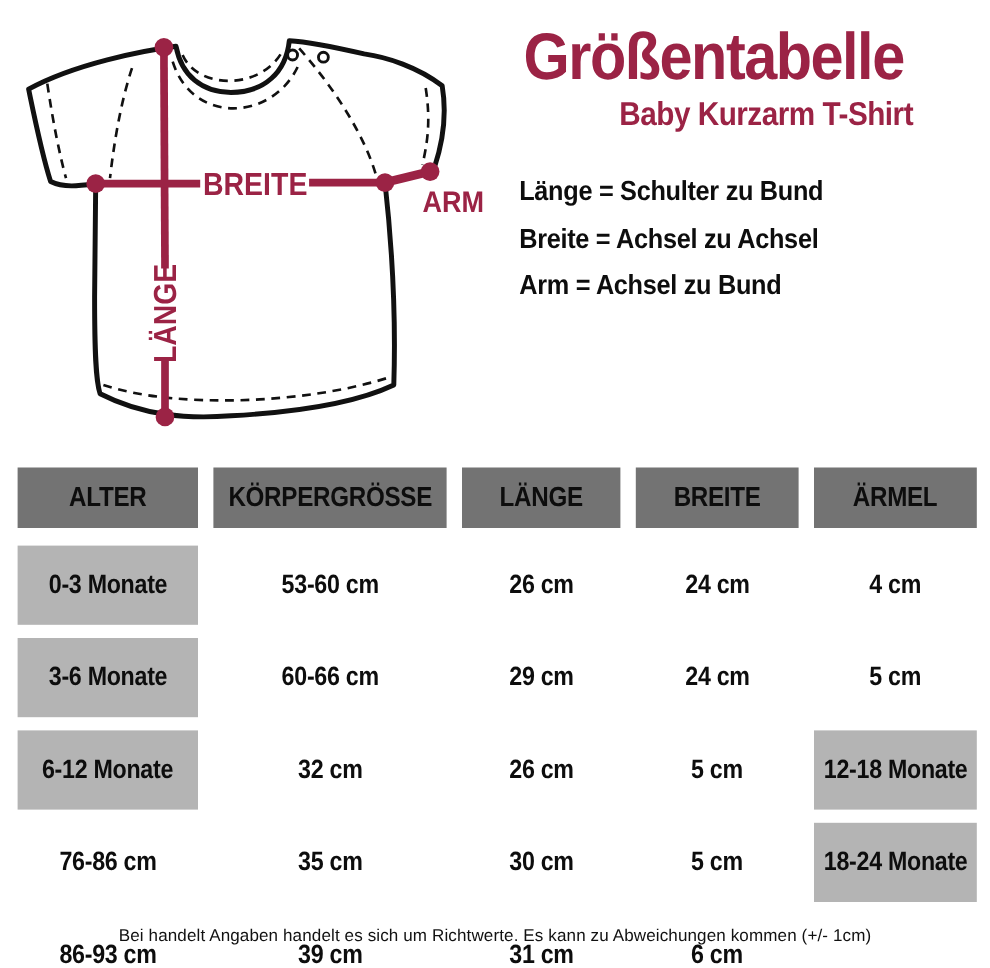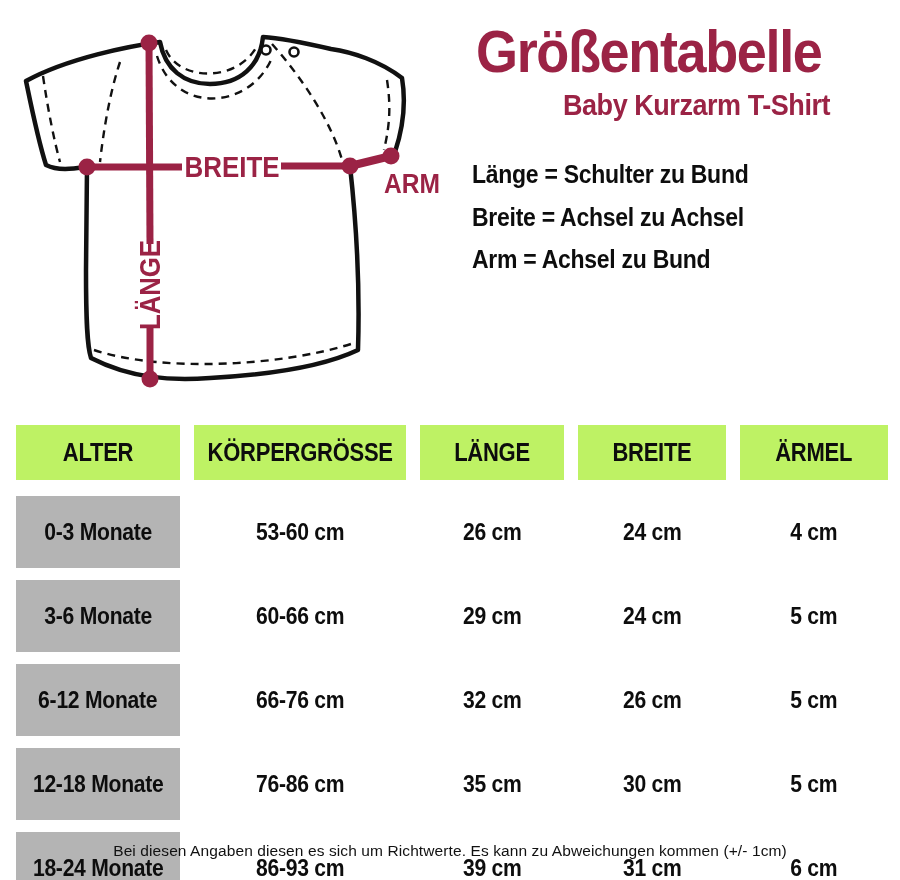--- a/index.html
+++ b/index.html
@@ -34,21 +34,21 @@
     grid-template-columns:164px 212px 144px 148px 148px;
     column-gap:14px;row-gap:12px;
   }
   .size-table-head{top:425px;}
   .size-table-body{top:496px;}
   .cell{
     height:72px;display:flex;align-items:center;justify-content:center;
     font-weight:bold;font-size:24px;color:#0d0d0d;white-space:nowrap;
   }
   .cell > span{display:inline-block;transform:scaleX(0.88);transform-origin:center;letter-spacing:-0.3px;}
-  .head-cell{height:55px;background:#bef264;font-size:25px;}
+  .head-cell{height:55px;background:#737373;font-size:25px;}
   .alter-cell{background:#b4b4b4;}
   
   .footer-note{
     position:absolute;left:0;top:842px;width:900px;text-align:center;
     font-size:15.5px;color:#111111;letter-spacing:0.1px;
   }
 </style>
 </head>
 <body>
 
@@ -169,23 +169,20 @@
         <span>24 cm</span>
       </div>
     <div class="cell data-cell row-b">
         <span>5 cm</span>
       </div>
 
     <div class="cell alter-cell row-a">
         <span>6-12 Monate</span>
       </div>
     <div class="cell data-cell row-a">
-        <span>66-76 cm</span>
-      </div>
-    <div class="cell data-cell row-a">
         <span>32 cm</span>
       </div>
     <div class="cell data-cell row-a">
         <span>26 cm</span>
       </div>
     <div class="cell data-cell row-a">
         <span>5 cm</span>
       </div>
 
     <div class="cell alter-cell row-b">
@@ -214,15 +211,15 @@
         <span>39 cm</span>
       </div>
     <div class="cell data-cell row-a">
         <span>31 cm</span>
       </div>
     <div class="cell data-cell row-a">
         <span>6 cm</span>
       </div>
   </div>
 
-  <div class="footer-note">Bei diesen Angaben diesen es sich um Richtwerte. Es kann zu Abweichungen kommen (+/- 1cm)</div>
+  <div class="footer-note">Bei handelt Angaben handelt es sich um Richtwerte. Es kann zu Abweichungen kommen (+/- 1cm)</div>
 
 </div>
 
 </body></html>

